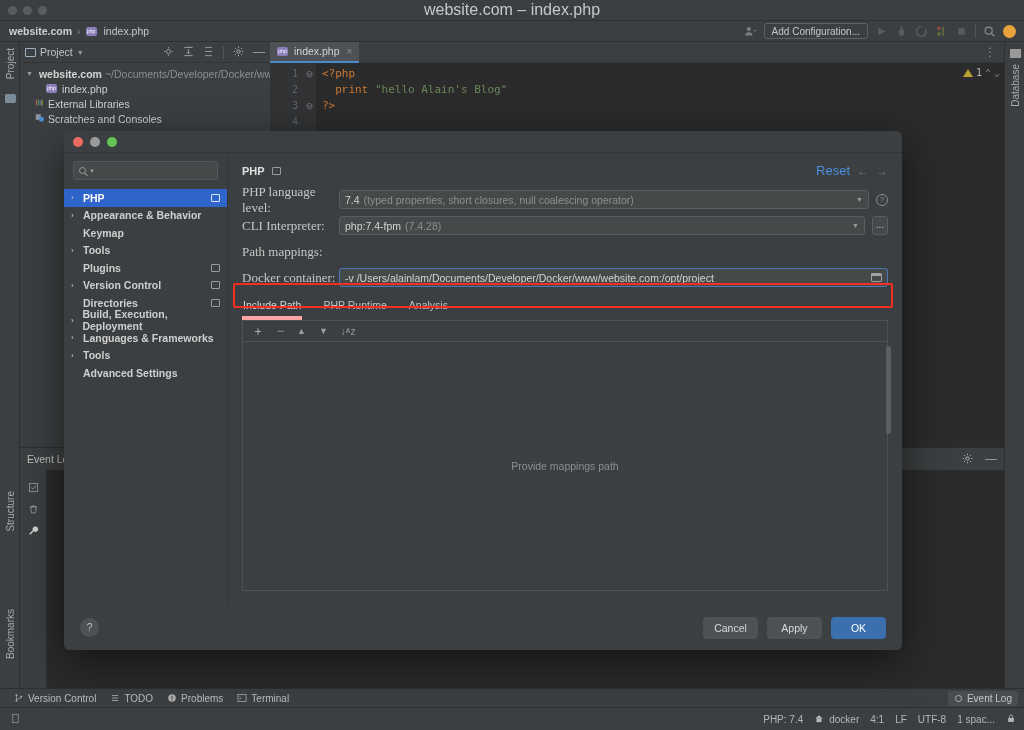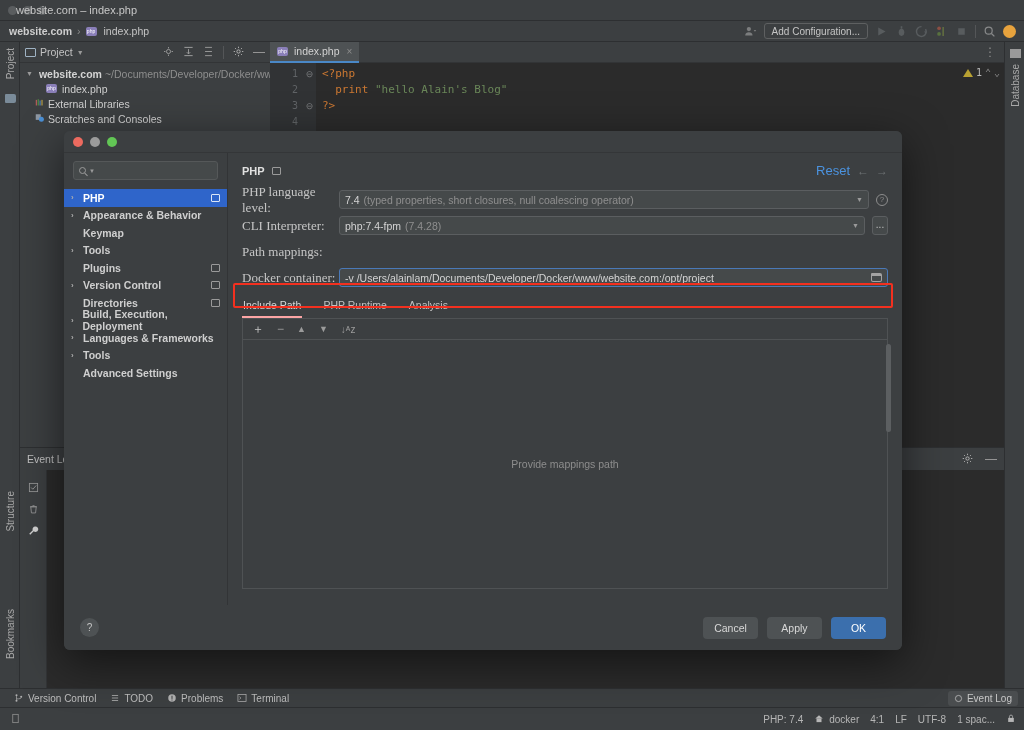--- a/index.html
+++ b/index.html
@@ -15,22 +15,22 @@
 
   
   .titlebar {
     position: absolute; left:0; top:0; width:1024px; height:21px;
     background:#3c3f41; border-bottom:1px solid #2d2f31;
     display:flex; align-items:center;
   }
   .traffic { display:flex; gap:6px; margin-left:8px; }
   .dot { width:9px; height:9px; border-radius:50%; background:#5a5d5f; }
   .win-title {
-    position:absolute; left:16px; right:0; text-align:left;
-    font-size:11px; color:#c8c8c8;
+    position:absolute; left:0; right:0; text-align:center;
+    font-size:16px; color:#c8c8c8;
   }
 
   
   .toolbar {
     position:absolute; left:0; top:21px; width:1024px; height:21px;
     background:#3c3f41; display:flex; align-items:center;
     border-bottom:1px solid #2d2f31;
   }
   .crumbs { display:flex; align-items:center; margin-left:9px; gap:5px; }
   .crumb { font-size:10.5px; color:#cfcfcf; font-weight:bold; }
@@ -102,21 +102,21 @@
   }
   .gutter div { height:16px; line-height:16px; padding-right:5px; }
   .folds { width:13px; background:#313335; padding-top:3px; color:#77797b; font-size:9px; text-align:center; }
   .folds div { height:16px; line-height:16px; }
   .code {
     flex:1; padding-top:3px; font-family:"DejaVu Sans Mono", monospace;
     font-size:11px; position:relative;
   }
   .code div { height:16px; line-height:16px; padding-left:6px; white-space:pre; }
   .c-tag { color:#cc7832; }
-  .c-kw { color:#cc7832; }
+  .c-kw { color:#cc7832;font-family:Liberation Mono, monospace; }
   .c-str { color:#6a8759; }
   .warnbox {
     position:absolute; right:4px; top:2px; display:flex; align-items:center;
     gap:3px; font-size:10px; color:#b9b9b9;
   }
   .warntri { width:0;height:0;border-left:5px solid transparent;border-right:5px solid transparent;border-bottom:8px solid #b8a132; }
 
   
   .eventpanel { position:absolute; left:20px; top:447px; width:984px; height:260px; background:#3c3f41; border-top:1px solid #2d2f31; }
   .ev-head { height:22px; display:flex; align-items:center; padding:0 7px; }
@@ -211,21 +211,21 @@
     margin-left:7px; width:16px; height:19px; background:#45494a; border:1px solid #5b5e60;
     border-radius:3px; font-size:10px; color:#c0c0c0; text-align:center; line-height:16px;
   }
   .redbox {
     position:absolute; left:5px; right:9px; top:130px; height:25px;
     border:2px solid #f3301f; border-radius:2px; pointer-events:none;
   }
 
   .tabs2 { display:flex; gap:20px; border-bottom:1px solid #4f5254; margin-top:9px; }
   .tab2 { font-size:10.5px; color:#c3c3c3; padding:3px 1px 5px 1px; }
-  .tab2.active { border-bottom:2px solid #fca5a5; color:#d9d9d9; }
+  .tab2.active { border-bottom:4px solid #fca5a5; color:#d9d9d9; }
 
   .listtoolbar {
     height:21px; border:1px solid #4f5254; border-top:none;
     display:flex; align-items:center; gap:13px; padding:0 9px; color:#9b9b9b; font-size:12px;
   }
   .listbody {
     height:249px; border:1px solid #4f5254; border-top:none; background:#3c3f41;
     display:flex; align-items:center; justify-content:center;
     font-size:10.5px; color:#8d8d8d; position:relative;
   }

